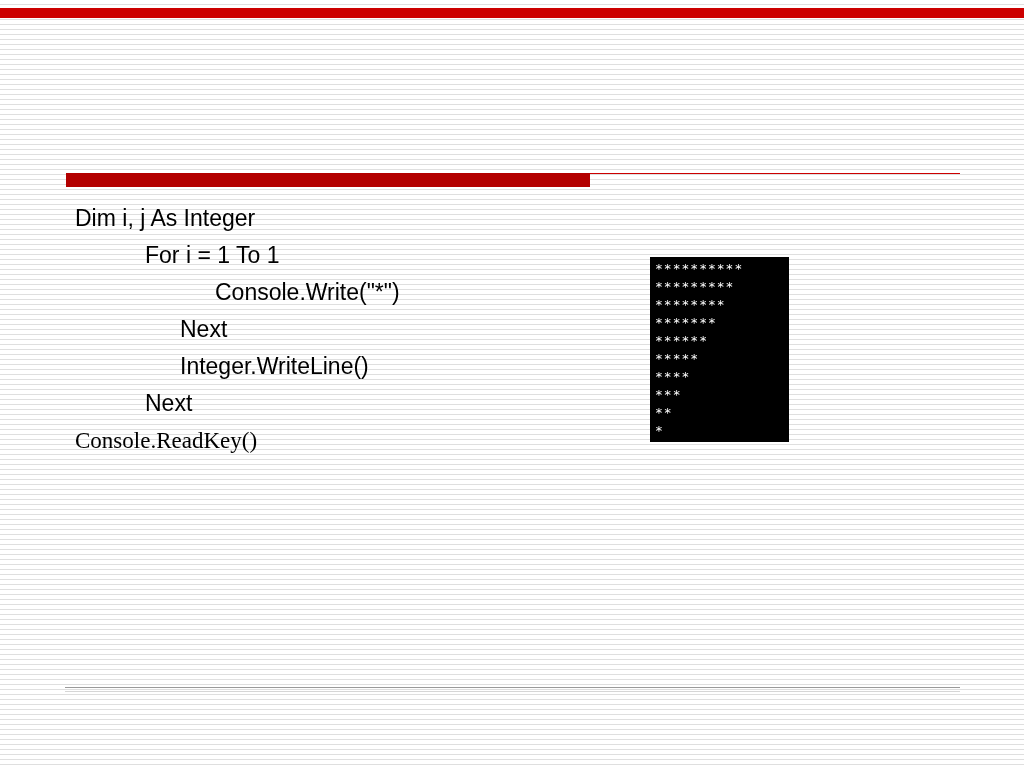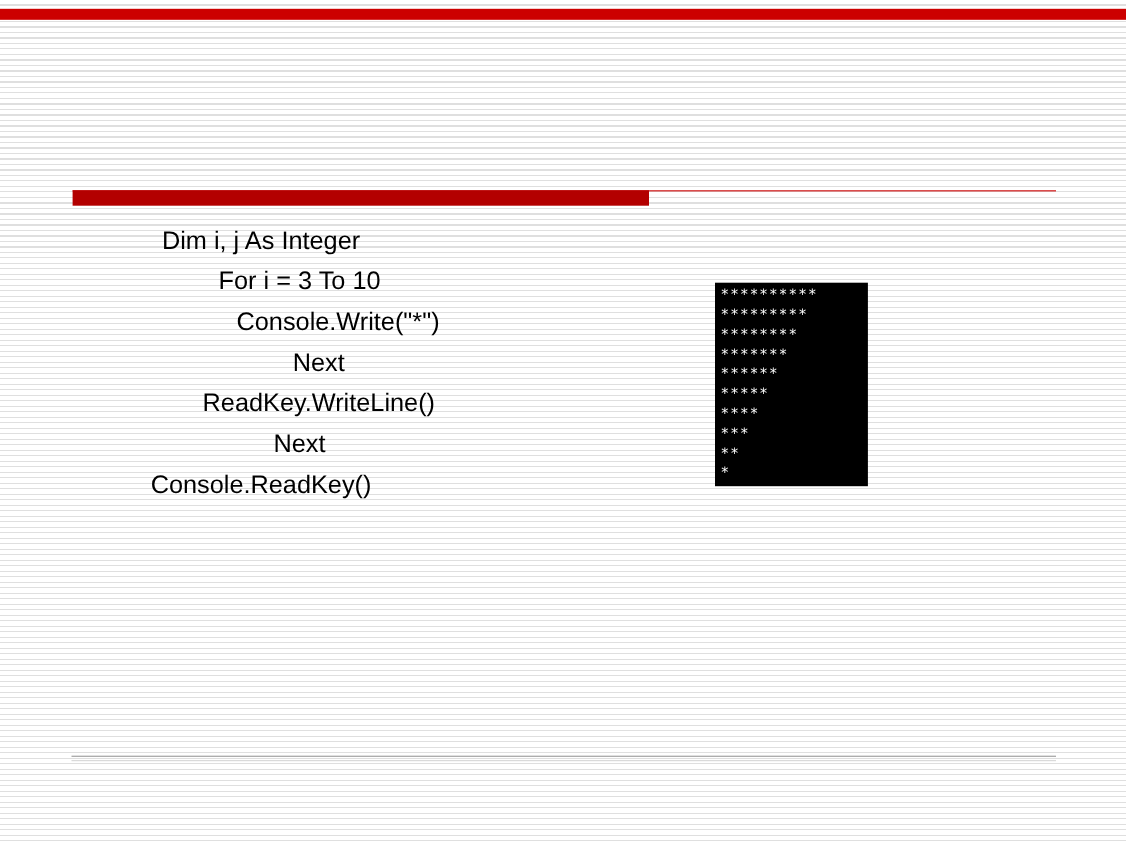--- a/index.html
+++ b/index.html
@@ -37,21 +37,20 @@
     left: 66px; top: 173px;
     width: 524px; height: 14px;
   }
 
   .code-block {
     position: absolute;
     left: 75px; top: 200px;
     font-size: 23px;
     line-height: 37px;
     color: #000000;
-    text-align: center;
   }
   .code-line { white-space: pre; }
 
   .console-window {
     position: absolute;
     left: 650px; top: 257px;
     width: 139px; height: 185px;
     box-sizing: border-box;
     padding: 3px 0 0 5px;
     font-family: "DejaVu Sans Mono", monospace;
@@ -72,26 +71,26 @@
 </style>
 </head>
 <body>
 
 <div class="top-bar" style="background: rgb(204, 0, 0);"></div>
 <div class="title-rule-thin" style="background: rgb(204, 0, 0);"></div>
 <div class="title-rule-thick" style="background: rgb(179, 0, 0);"></div>
 
 <div class="code-block" style="color: rgb(0, 0, 0);">
     <div class="code-line" style="padding-left: 0px;">Dim i, j As Integer</div>
-    <div class="code-line" style="padding-left: 70px;">For i = 3 To 10</div>
+    <div class="code-line" style="padding-left: 70px;">For i = 1 To 1</div>
     <div class="code-line" style="padding-left: 140px;">Console.Write("*")</div>
     <div class="code-line" style="padding-left: 105px;">Next</div>
-    <div class="code-line" style="padding-left: 105px;">ReadKey.WriteLine()</div>
+    <div class="code-line" style="padding-left: 105px;">Integer.WriteLine()</div>
     <div class="code-line" style="padding-left: 70px;">Next</div>
-    <div class="code-line" style="padding-left: 0px;">Console.ReadKey()</div>
+    <div class="code-line" style="padding-left: 0px; font-family: Liberation Serif, serif;">Console.ReadKey()</div>
   </div>
 
 <div class="console-window" style="background: rgb(0, 0, 0); color: rgb(255, 255, 255);">
     <div class="console-line">**********</div>
     <div class="console-line">*********</div>
     <div class="console-line">********</div>
     <div class="console-line">*******</div>
     <div class="console-line">******</div>
     <div class="console-line">*****</div>
     <div class="console-line">****</div>

